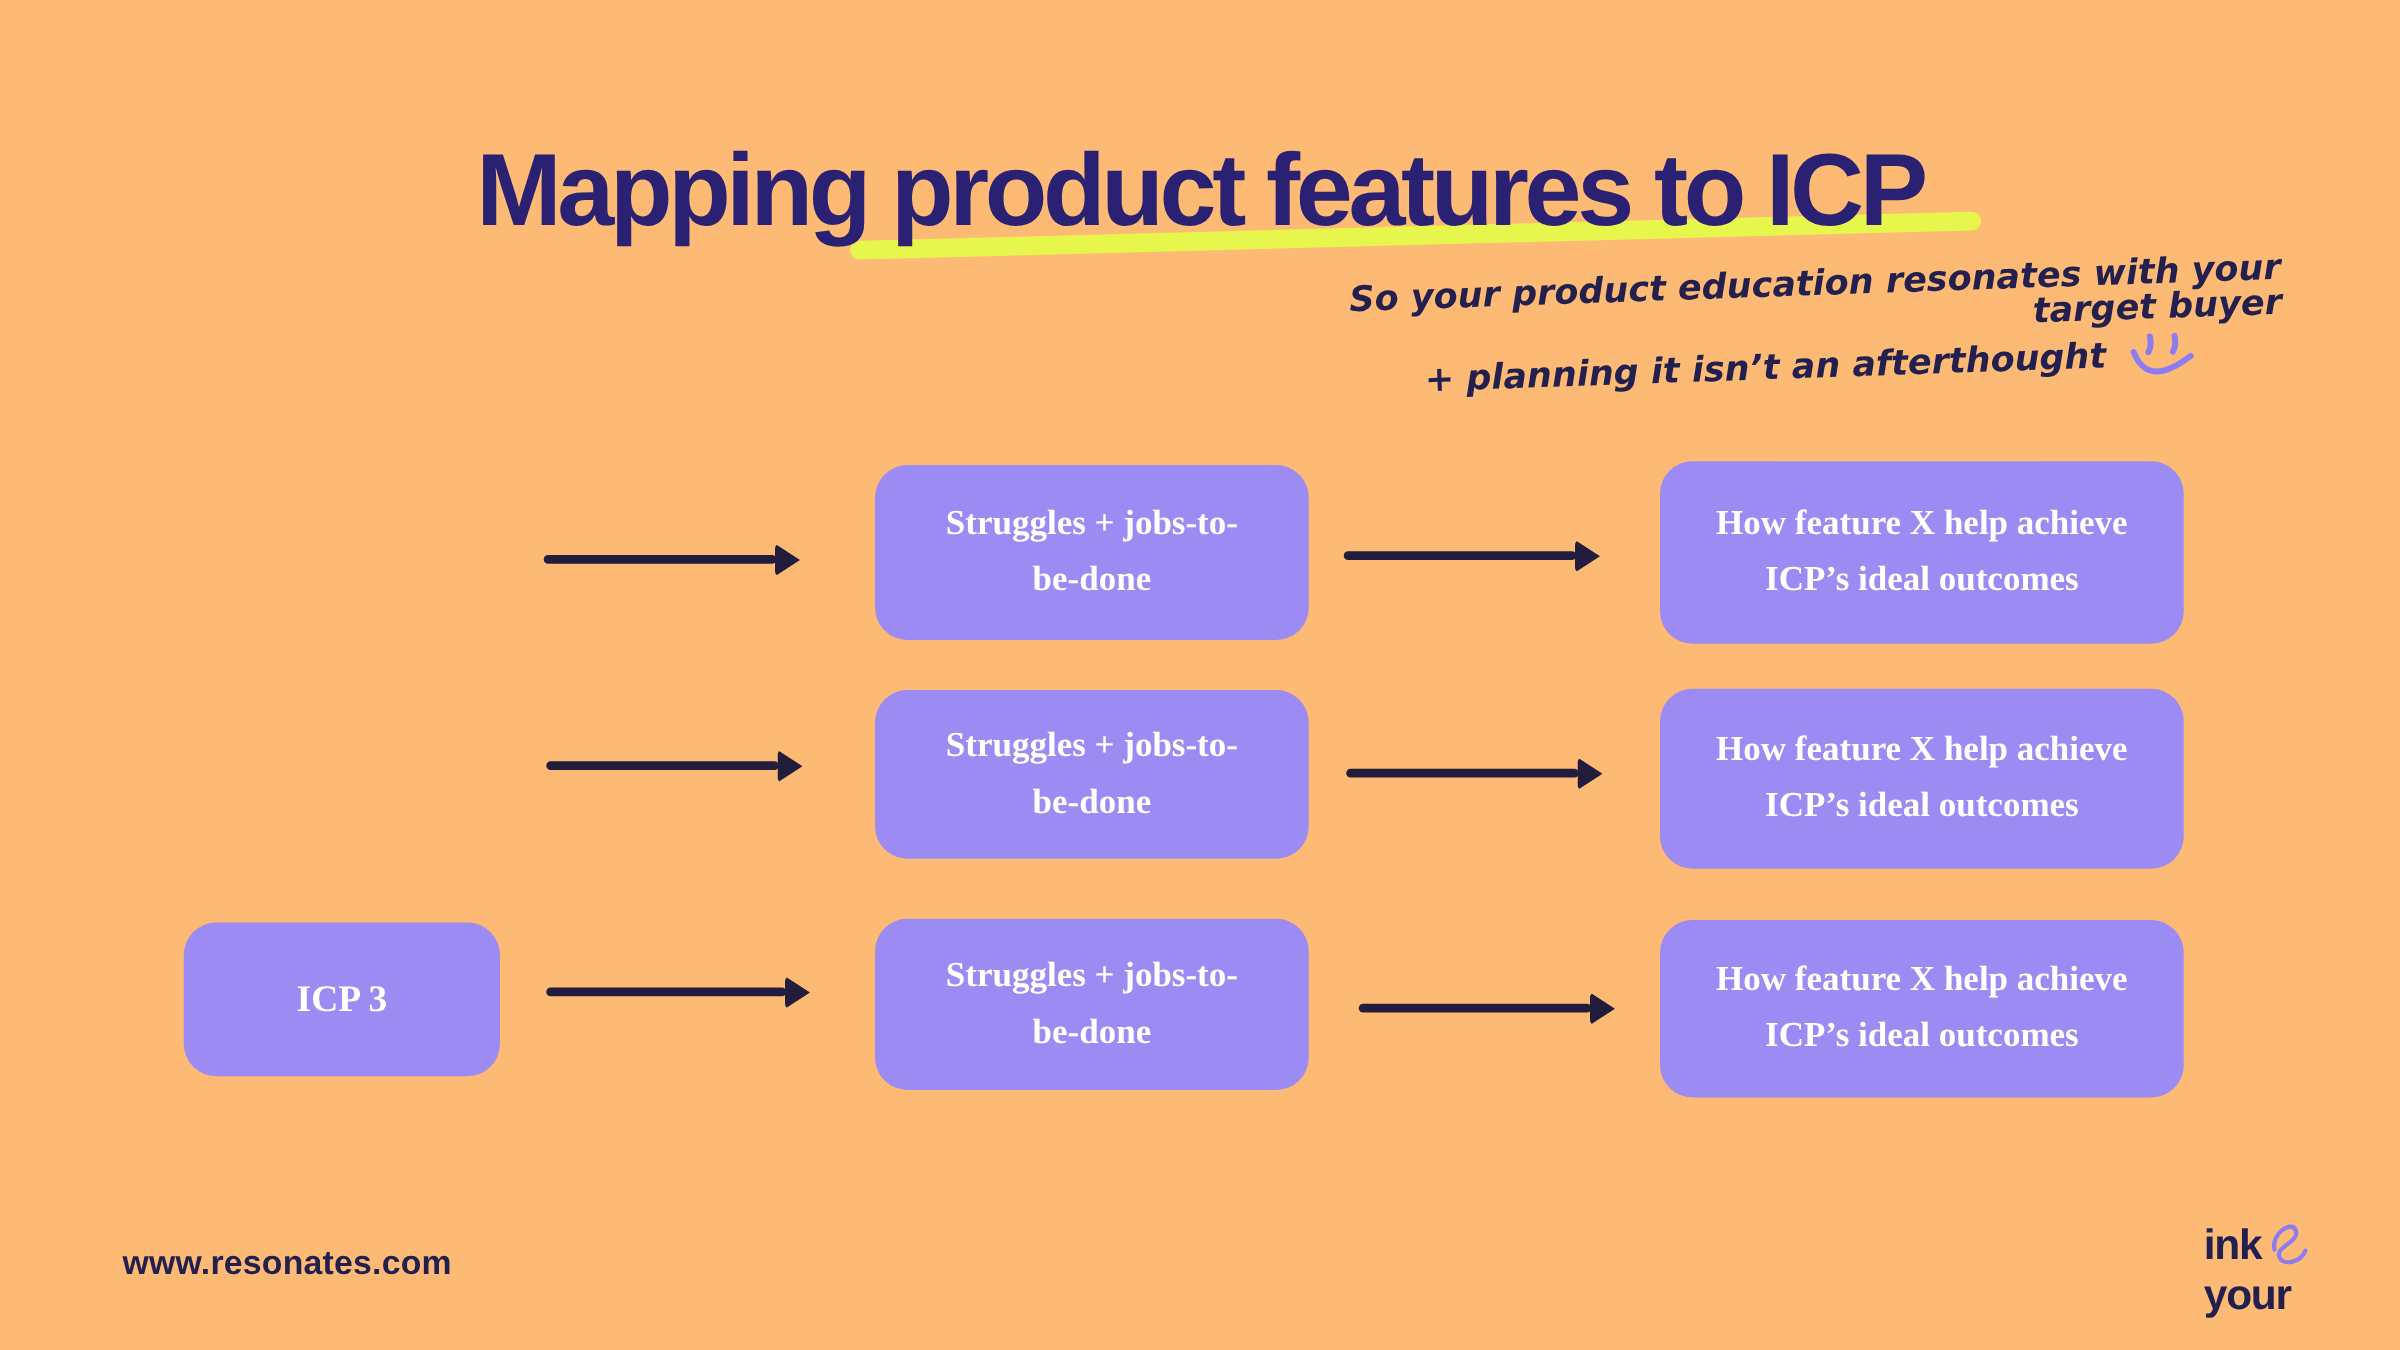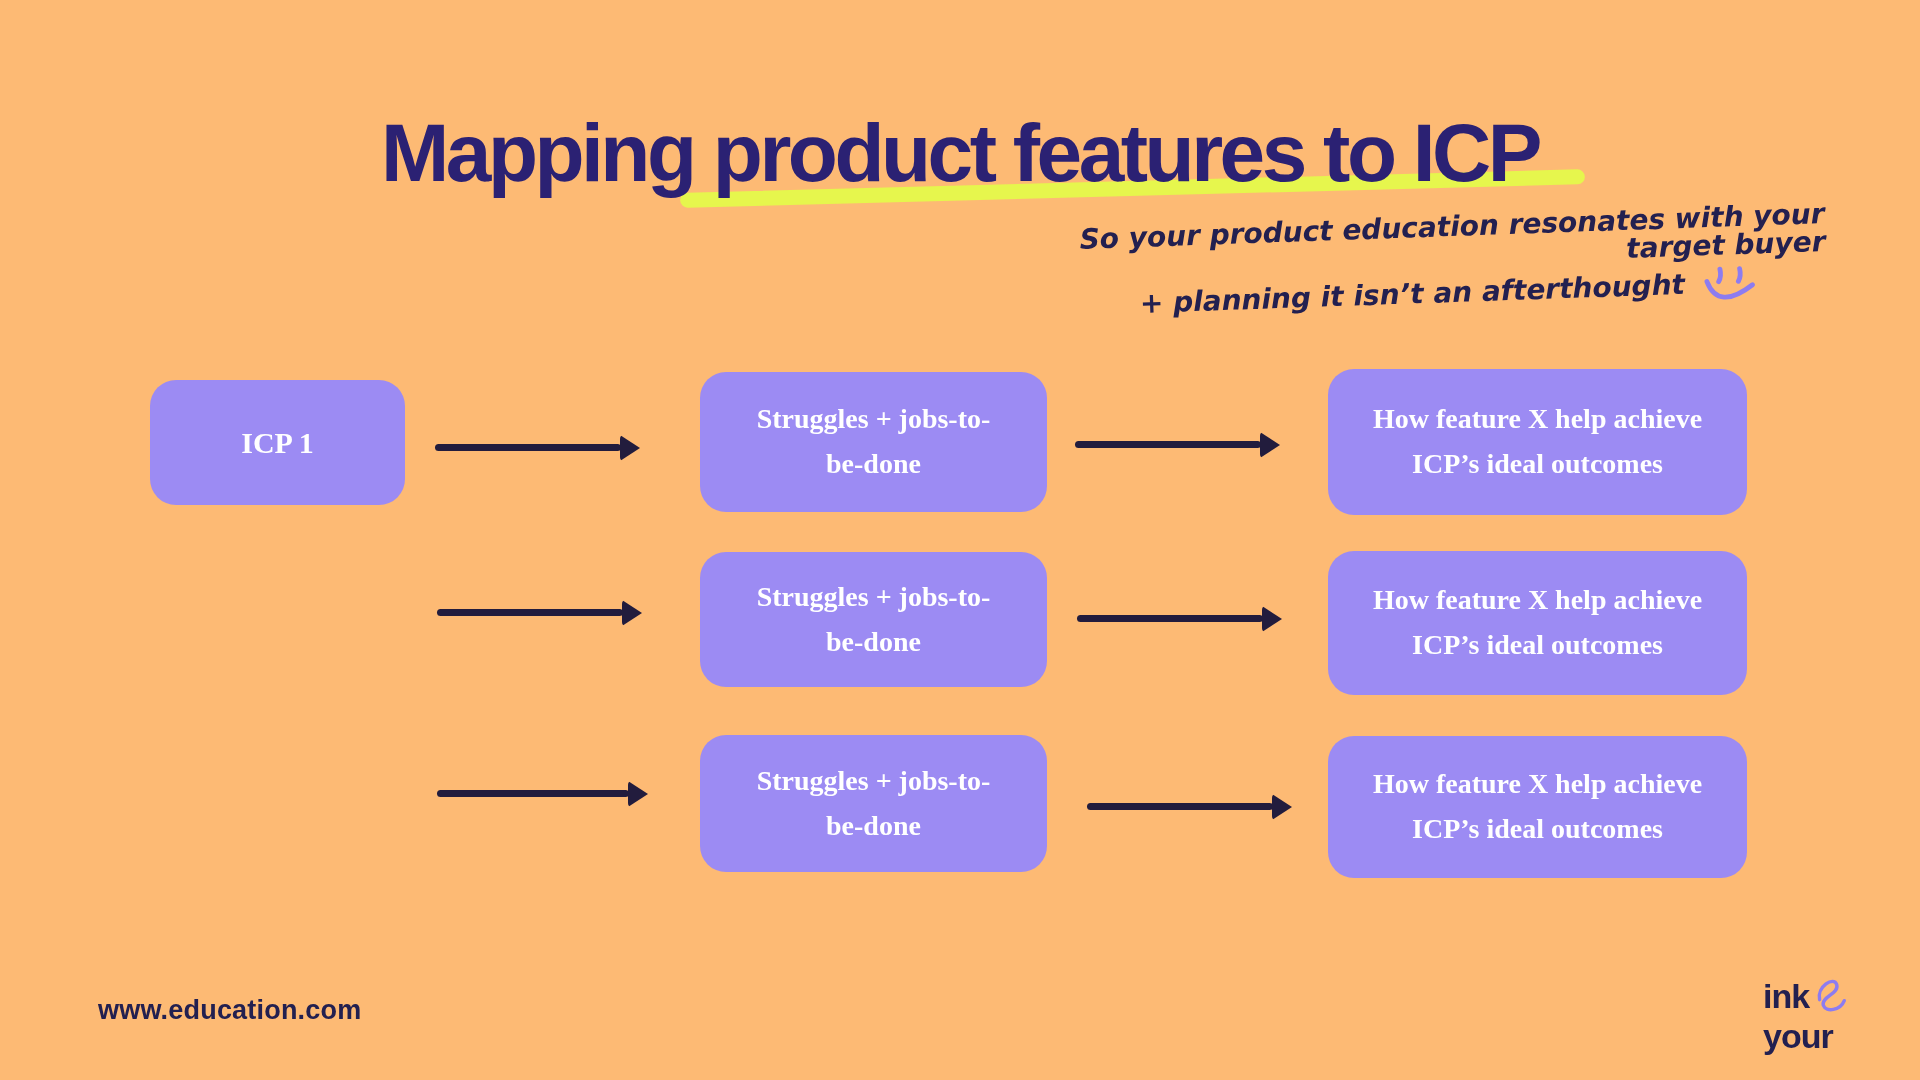--- a/index.html
+++ b/index.html
@@ -78,23 +78,20 @@
     <span class="sub-line2">
       <span>+ planning it isn’t an afterthought</span>
       <svg class="smiley" width="58" height="50" viewBox="0 0 60 50" fill="none">
         <path d="M17,7 q3,7 1,13" stroke="#8d7cf0" stroke-width="5" stroke-linecap="round"></path>
         <path d="M37,3 q3,7 1,13" stroke="#8d7cf0" stroke-width="5" stroke-linecap="round"></path>
         <path d="M6,22 q17,28 47,-5" stroke="#8d7cf0" stroke-width="5" stroke-linecap="round"></path>
       </svg>
     </span>
   </div>
 
-  <div class="box box-icp" style="left:150px; top:380px; width:255px; height:125px;">
-    <span class="line">ICP 1</span>
-  </div>
   <div class="arrow" style="left:435px; top:444px; width:186px;"></div>
   <div class="box box-mid" style="left:700px; top:372px; width:347px; height:140px;">
     <span class="line">Struggles + jobs-to-</span>
     <span class="line">be-done</span>
   </div>
   <div class="arrow" style="left:1075px; top:441px; width:186px;"></div>
   <div class="box box-out" style="left:1328px; top:369px; width:419px; height:146px;">
     <span class="line">How feature X help achieve</span>
     <span class="line">ICP’s ideal outcomes</span>
   </div>
@@ -103,32 +100,35 @@
   <div class="box box-mid" style="left:700px; top:552px; width:347px; height:135px;">
     <span class="line">Struggles + jobs-to-</span>
     <span class="line">be-done</span>
   </div>
   <div class="arrow" style="left:1077px; top:615px; width:186px;"></div>
   <div class="box box-out" style="left:1328px; top:551px; width:419px; height:144px;">
     <span class="line">How feature X help achieve</span>
     <span class="line">ICP’s ideal outcomes</span>
   </div>
 
+  <div class="box box-icp" style="left:147px; top:738px; width:253px; height:123px;">
+    <span class="line">ICP 3</span>
+  </div>
   <div class="arrow" style="left:437px; top:790px; width:192px;"></div>
   <div class="box box-mid" style="left:700px; top:735px; width:347px; height:137px;">
     <span class="line">Struggles + jobs-to-</span>
     <span class="line">be-done</span>
   </div>
   <div class="arrow" style="left:1087px; top:803px; width:186px;"></div>
   <div class="box box-out" style="left:1328px; top:736px; width:419px; height:142px;">
     <span class="line">How feature X help achieve</span>
     <span class="line">ICP’s ideal outcomes</span>
   </div>
 
-  <div class="website">www.education.com</div>
+  <div class="website">www.resonates.com</div>
 
   <div class="logo">
     <span class="logo-row1">
       <span>ink</span>
       <svg class="logo-amp" width="38" height="40" viewBox="0 0 40 42" fill="none">
         <path d="M8,27 C5,13 23,2 26,11 C29,21 9,24 12,33 C15,41 30,38 34,28" stroke="#8d7cf0" stroke-width="3.6" stroke-linecap="round" fill="none"></path>
       </svg>
     </span>
     <span>your</span>
   </div>

